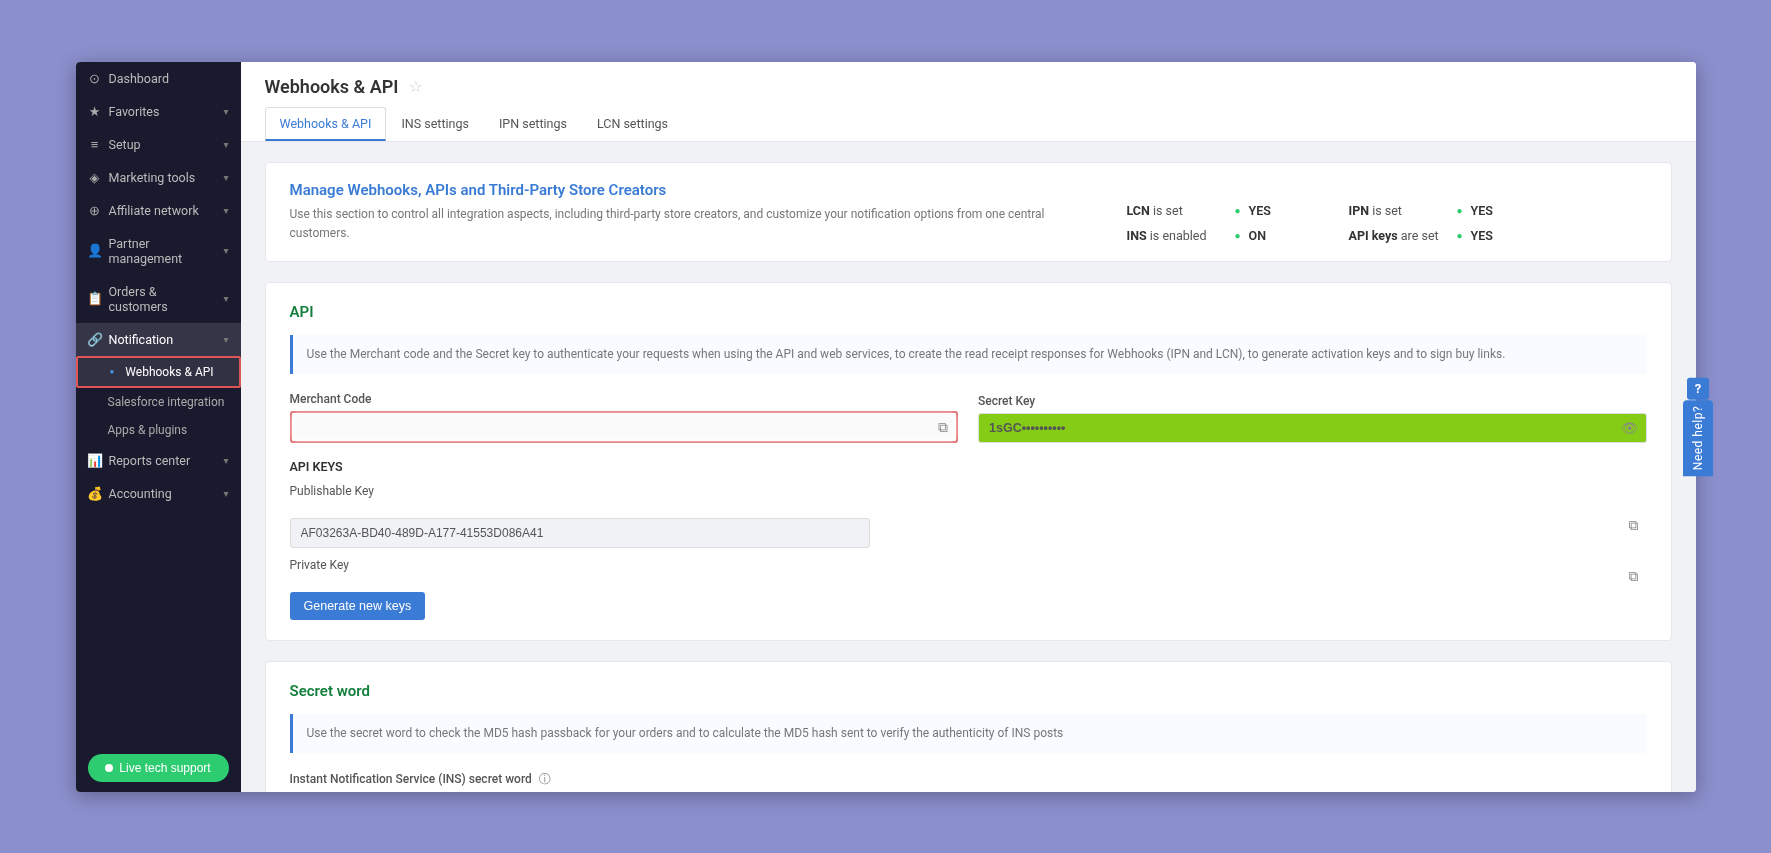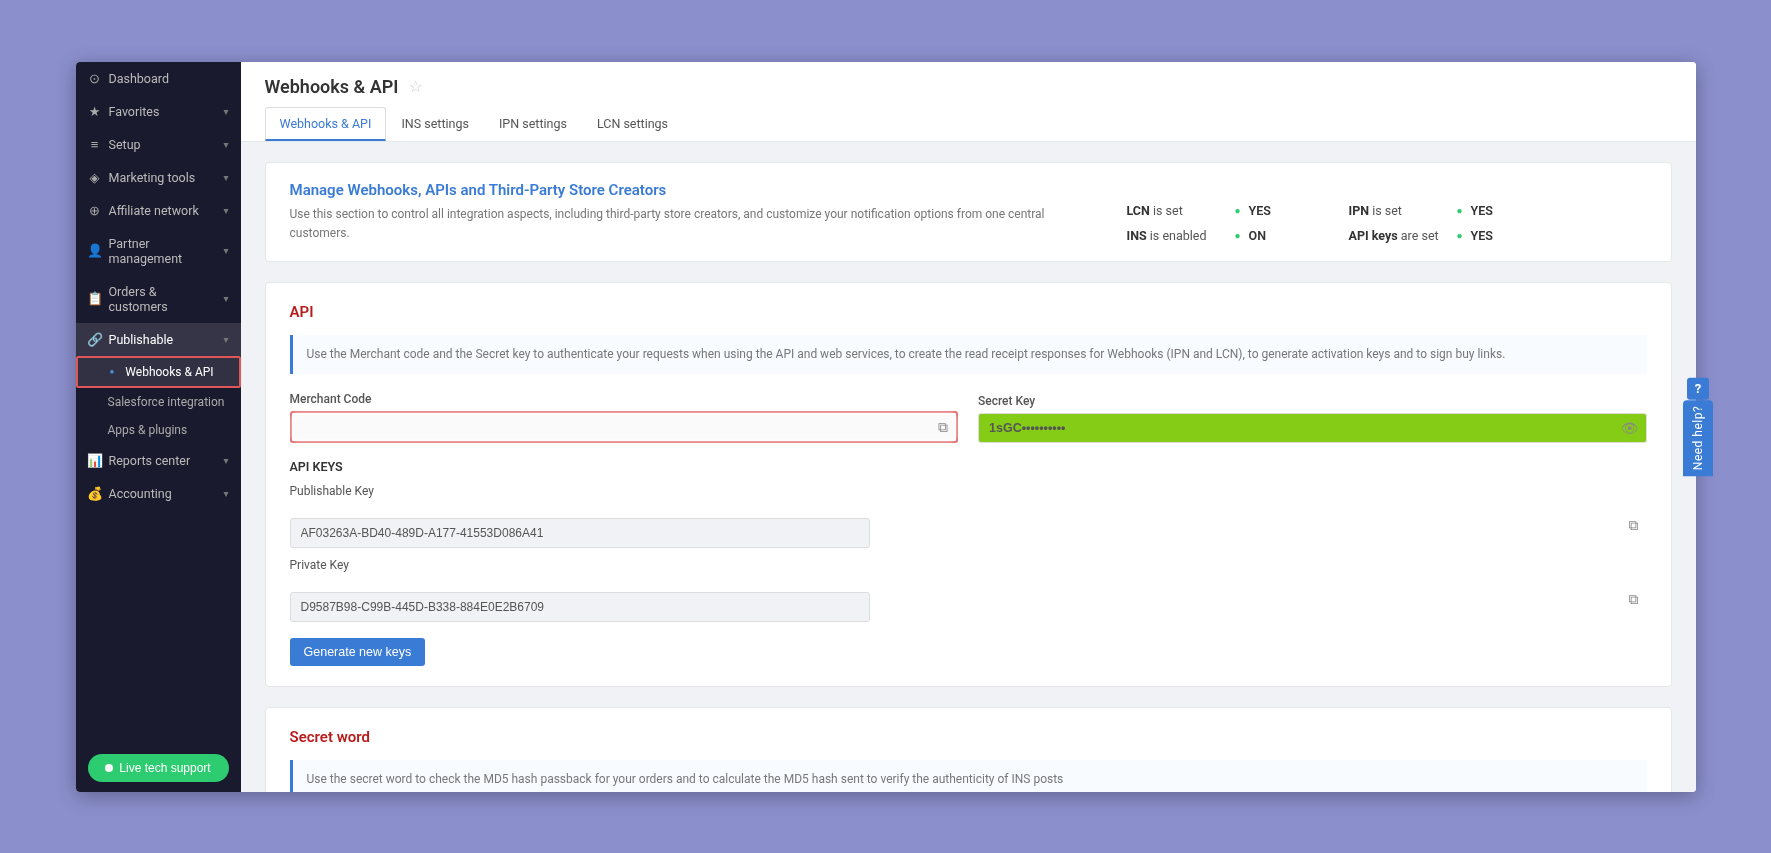--- a/index.html
+++ b/index.html
@@ -184,21 +184,21 @@
     
     .section-card {
       background: #fff;
       border: 1px solid #e5e7eb;
       border-radius: 4px;
       padding: 20px 24px;
     }
     .section-title {
       font-size: 15px;
       font-weight: 600;
-      color: #b91c1c;
+      color: #15803d;
       margin-bottom: 14px;
     }
     .section-desc {
       font-size: 12px;
       color: #777;
       padding: 10px 14px;
       border-left: 3px solid #3a7bd5;
       background: #f8fbff;
       margin-bottom: 18px;
       line-height: 1.6;
@@ -331,21 +331,21 @@
       <span>Partner management</span>
       <span class="arrow">▾</span>
     </div>
     <div class="sidebar-item">
       <span class="icon">📋</span>
       <span>Orders &amp; customers</span>
       <span class="arrow">▾</span>
     </div>
     <div class="sidebar-item active">
       <span class="icon">🔗</span>
-      <span>Publishable</span>
+      <span>Notification</span>
       <span class="arrow">▾</span>
     </div>
 
     <div class="sidebar-sub-item active sidebar-active-border">
       <span>Webhooks &amp; API</span>
     </div>
     <div class="sidebar-sub-item">
       <span>Salesforce integration</span>
     </div>
     <div class="sidebar-sub-item">
@@ -454,21 +454,20 @@
           <div class="key-group">
             <div class="key-label">Publishable Key</div>
             <div class="key-input-wrapper">
               <input class="key-input" readonly="" value="AF03263A-BD40-489D-A177-41553D086A41" style="">
               <button class="copy-btn" style="position:absolute;right:6px;">⧉</button>
             </div>
           </div>
           <div class="key-group">
             <div class="key-label">Private Key</div>
             <div class="key-input-wrapper">
-              <input class="key-input" readonly="" value="D9587B98-C99B-445D-B338-884E0E2B6709" style="">
               <button class="copy-btn" style="position:absolute;right:6px;">⧉</button>
             </div>
           </div>
         </div>
         <button class="generate-btn">
           <span>Generate new keys</span>
         </button>
       </div>
 
       <div class="section-card">

